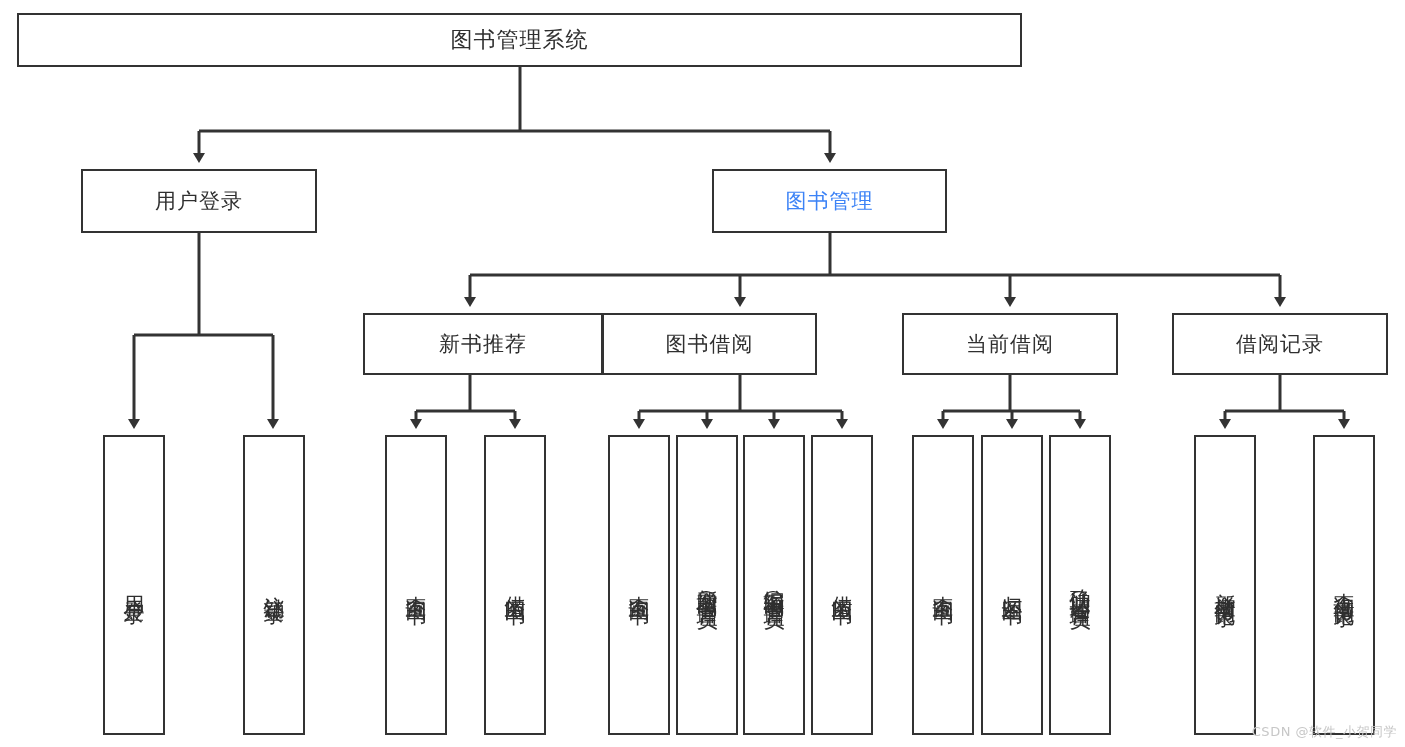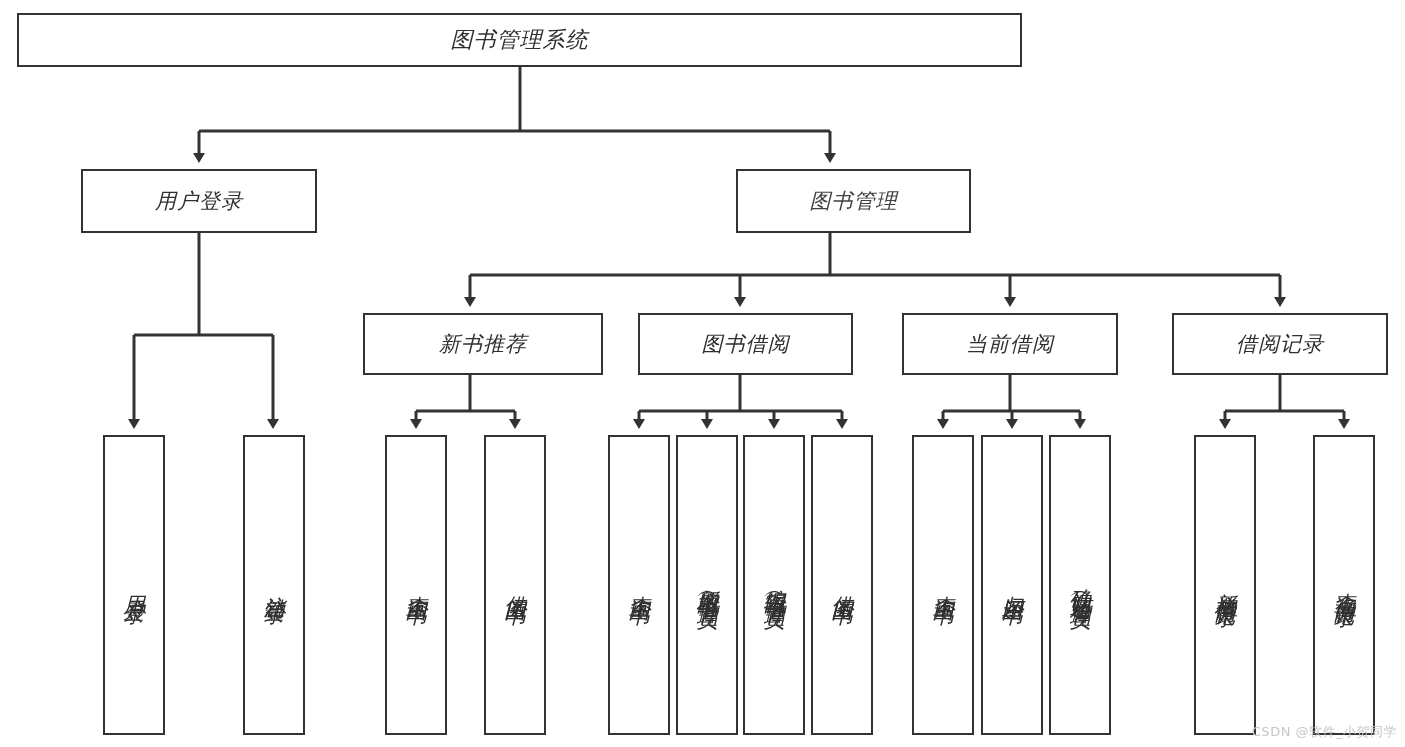--- a/index.html
+++ b/index.html
@@ -29,21 +29,20 @@
     position: absolute;
     box-sizing: border-box;
     background: #ffffff;
     border: 2px solid #333333;
     display: flex;
     align-items: center;
     justify-content: center;
     color: #2f2f2f;
     line-height: 1.18;
     text-align: center;
-    font-style: italic;
   }
   .node .lbl {
     display: block;
     white-space: nowrap;
   }
   .node.horiz .lbl {
     font-size: 21px;
     letter-spacing: 1px;
   }
   .node.root .lbl {
@@ -129,28 +128,28 @@
     </g>
   </svg>
 
   <div class="node root horiz" style="left: 17px; top: 13px; width: 1005px; height: 54px; border-color: rgb(51, 51, 51); color: rgb(47, 47, 47); background: rgb(255, 255, 255);">
     <span class="lbl">图书管理系统</span>
   </div>
 
   <div class="node horiz" style="left: 81px; top: 169px; width: 236px; height: 64px; border-color: rgb(51, 51, 51); color: rgb(47, 47, 47); background: rgb(255, 255, 255);">
     <span class="lbl">用户登录</span>
   </div>
-  <div class="node horiz" style="left: 712px; top: 169px; width: 235px; height: 64px; border-color: rgb(51, 51, 51); color: #404040; background: rgb(255, 255, 255); margin-left: 24px;">
+  <div class="node horiz" style="left: 712px; top: 169px; width: 235px; height: 64px; border-color: rgb(51, 51, 51); color: #3b82f6; background: rgb(255, 255, 255);">
     <span class="lbl">图书管理</span>
   </div>
 
   <div class="node horiz" style="left: 363px; top: 313px; width: 240px; height: 62px; border-color: rgb(51, 51, 51); color: rgb(47, 47, 47); background: rgb(255, 255, 255);">
     <span class="lbl">新书推荐</span>
   </div>
-  <div class="node horiz" style="left: 638px; top: 313px; width: 215px; height: 62px; border-color: rgb(51, 51, 51); color: rgb(47, 47, 47); background: rgb(255, 255, 255);">
+  <div class="node horiz" style="left: 602px; top: 313px; width: 215px; height: 62px; border-color: rgb(51, 51, 51); color: rgb(47, 47, 47); background: rgb(255, 255, 255);">
     <span class="lbl">图书借阅</span>
   </div>
   <div class="node horiz" style="left: 902px; top: 313px; width: 216px; height: 62px; border-color: rgb(51, 51, 51); color: rgb(47, 47, 47); background: rgb(255, 255, 255);">
     <span class="lbl">当前借阅</span>
   </div>
   <div class="node horiz" style="left: 1172px; top: 313px; width: 216px; height: 62px; border-color: rgb(51, 51, 51); color: rgb(47, 47, 47); background: rgb(255, 255, 255);">
     <span class="lbl">借阅记录</span>
   </div>
 
   <div class="node vert" style="left: 103px; top: 435px; width: 62px; height: 300px; border-color: rgb(51, 51, 51); color: rgb(47, 47, 47); background: rgb(255, 255, 255);">

